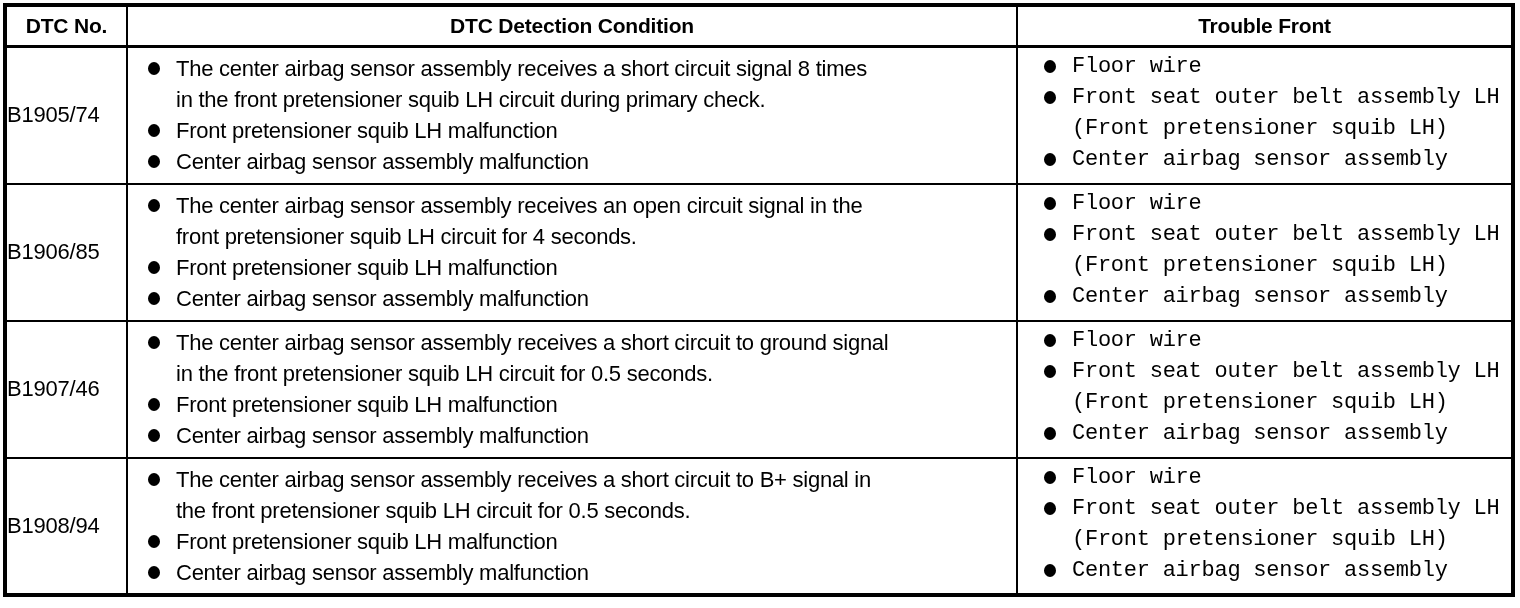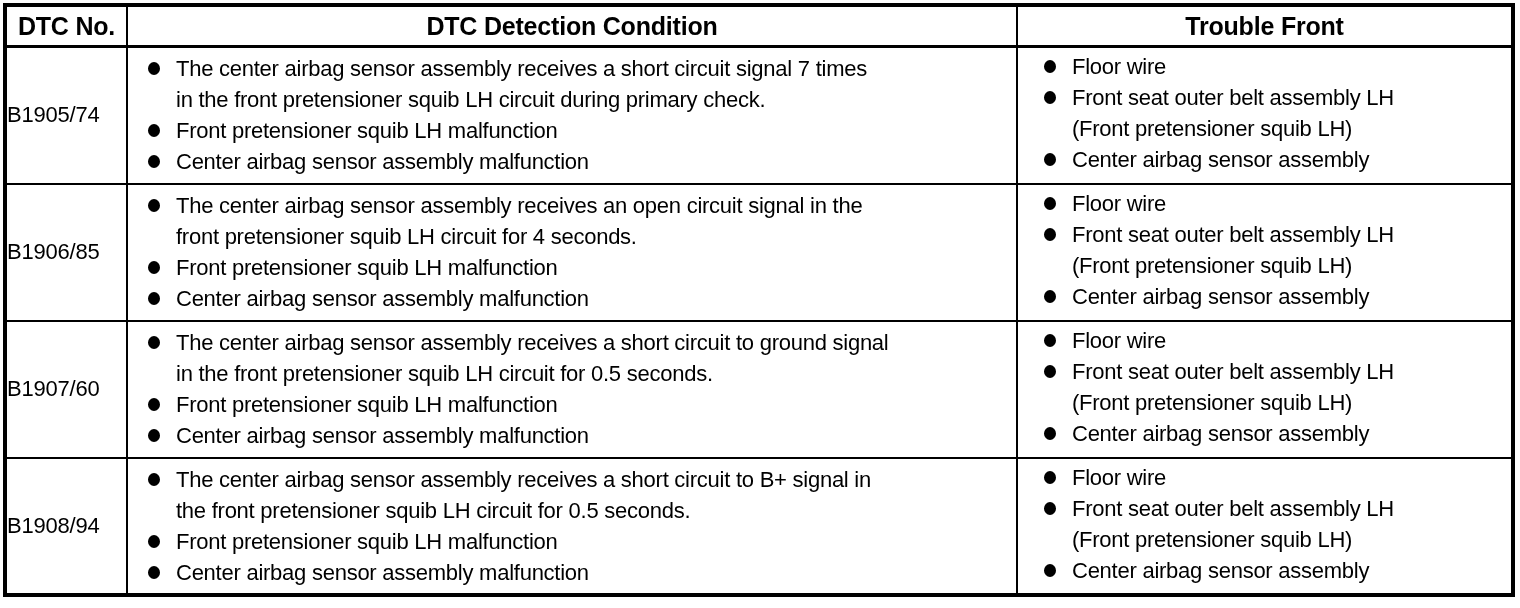--- a/index.html
+++ b/index.html
@@ -15,40 +15,40 @@
   table.dtc-table {
     border-collapse: collapse;
     table-layout: fixed;
     width: 1508px;
     margin: 3px 0 0 3px;
     border: 4px solid #000000;
   }
   th {
     border: 2px solid #000000;
     border-bottom: 3px solid #000000;
-    font-size: 25px;
+    font-size: 21px;
     font-weight: bold;
     text-align: center;
     height: 38px;
     padding: 0;
     letter-spacing: -0.2px;
   }
   td {
     border: 2px solid #000000;
     vertical-align: middle;
     font-size: 22px;
     padding: 0;
   }
   tr.data-row { height: 137px; }
   td.dtc-cell {
     text-align: left;
     letter-spacing: -0.2px;
   }
   td.cond-cell    { padding: 4px 2px 4px 20px; }
-  td.trouble-cell { padding: 0 2px 4px 26px; }
+  td.trouble-cell { padding: 0 2px 4px 26px; font-family: Liberation Mono, monospace; }
   .bullet-item {
     display: flex;
     align-items: flex-start;
     line-height: 31px;
   }
   .bullet {
     flex: 0 0 auto;
     width: 12px;
     height: 13px;
     border-radius: 50%;
@@ -76,21 +76,21 @@
       <th>Trouble Front</th>
     </tr>
   </thead>
   <tbody>
 
     <tr class="data-row">
       <td class="dtc-cell">B1905/74</td>
       <td class="cond-cell">
         <div class="bullet-item">
           <span class="bullet"></span>
-          <span class="bullet-text">The center airbag sensor assembly receives a short circuit signal 7 times
+          <span class="bullet-text">The center airbag sensor assembly receives a short circuit signal 8 times
 in the front pretensioner squib LH circuit during primary check.</span>
         </div>
         <div class="bullet-item">
           <span class="bullet"></span>
           <span class="bullet-text">Front pretensioner squib LH malfunction</span>
         </div>
         <div class="bullet-item">
           <span class="bullet"></span>
           <span class="bullet-text">Center airbag sensor assembly malfunction</span>
         </div>
@@ -140,21 +140,21 @@
 (Front pretensioner squib LH)</span>
         </div>
         <div class="bullet-item">
           <span class="bullet"></span>
           <span class="bullet-text">Center airbag sensor assembly</span>
         </div>
       </td>
     </tr>
 
     <tr class="data-row">
-      <td class="dtc-cell">B1907/60</td>
+      <td class="dtc-cell">B1907/46</td>
       <td class="cond-cell">
         <div class="bullet-item">
           <span class="bullet"></span>
           <span class="bullet-text">The center airbag sensor assembly receives a short circuit to ground signal
 in the front pretensioner squib LH circuit for 0.5 seconds.</span>
         </div>
         <div class="bullet-item">
           <span class="bullet"></span>
           <span class="bullet-text">Front pretensioner squib LH malfunction</span>
         </div>

